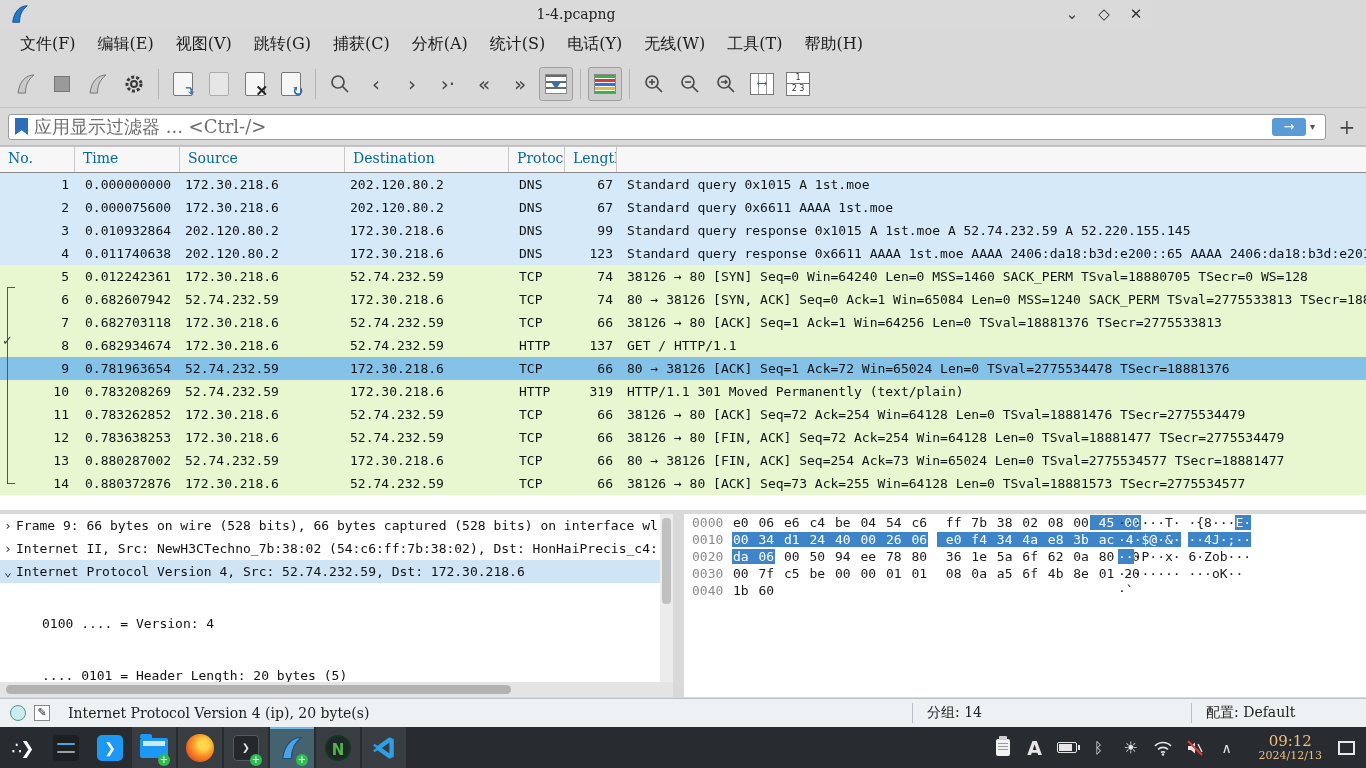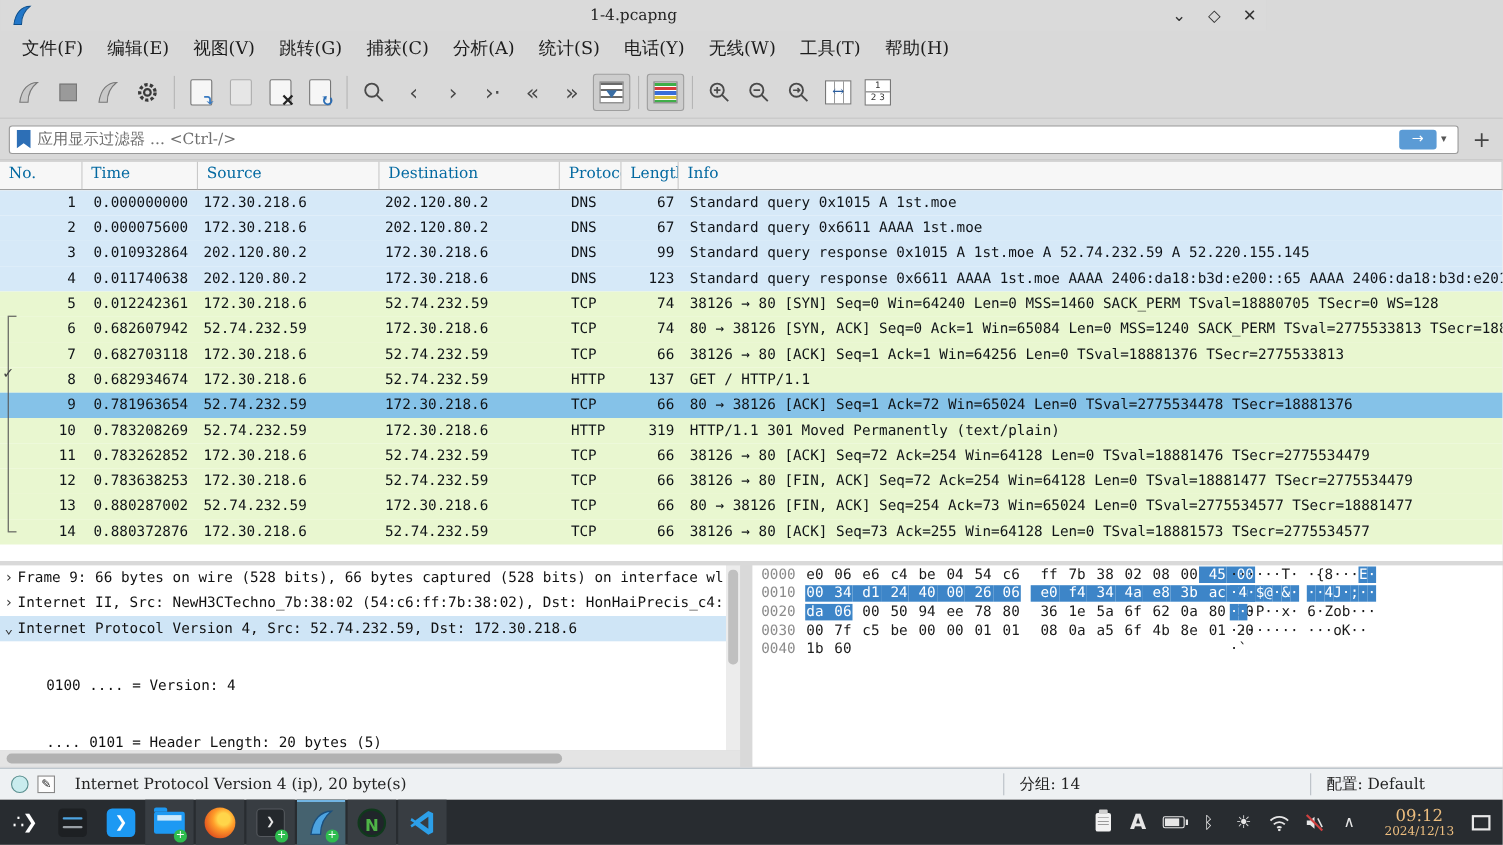--- a/index.html
+++ b/index.html
@@ -43,21 +43,21 @@
      font-size:13px; text-align:center; line-height:20px;
      background-image:linear-gradient(90deg,transparent 7px,#999 7px 8px,transparent 8px 15px,#999 15px 16px,transparent 16px); }
 
   
   #filterbar { position:absolute; left:0; top:108px; width:1366px; height:38px; background:#d9d9d9;
                display:flex; align-items:center; padding:0 8px; border-bottom:1px solid #bdbdbd; }
   #filter-box { flex:1; height:26px; background:#fff; border:1px solid #9a9a9a; border-radius:3px;
                 display:flex; align-items:center; padding:0 4px; }
   .bookmark-ic { width:13px; height:17px; background:#2d6fb6; margin:0 6px 0 2px;
                  clip-path:polygon(0 0,100% 0,100% 100%,50% 72%,0 100%); }
-  #filter-input { flex:1; border:none; outline:none; font-family:"DejaVu Serif",serif; font-size:14px; color:#1d4ed8; }
+  #filter-input { flex:1; border:none; outline:none; font-family:"DejaVu Serif",serif; font-size:18px; color:#1d4ed8; }
   #filter-input::placeholder { color:#6f6f6f; opacity:1; }
   .apply-btn { width:34px; height:18px; background:#5b9bd5; border-radius:3px; color:#fff; display:flex;
                align-items:center; justify-content:center; font-size:13px; font-family:"DejaVu Sans",sans-serif; }
   .apply-caret { font-size:10px; color:#555; margin:0 6px 0 4px; }
   #filter-add { font-size:20px; color:#444; margin-left:10px; width:22px; text-align:center; }
 
   
   #plist-header { position:absolute; left:0; top:146px; width:1366px; height:27px; background:#f7f7f7;
                   border-top:1px solid #c6c6c6; border-bottom:1px solid #8a8a8a; display:flex; font-size:14px; color:#0369a1; }
   .hcell { padding:3px 8px; border-right:1px solid #c9c9c9; white-space:nowrap; overflow:hidden; }
@@ -297,21 +297,20 @@
   <div id="filter-add">+</div>
 </div>
 
 <div id="plist-header">
     <div class="hcell" style="flex: 0 0 75px;">No.</div>
     <div class="hcell" style="flex: 0 0 105px;">Time</div>
     <div class="hcell" style="flex: 0 0 165px;">Source</div>
     <div class="hcell" style="flex: 0 0 164px;">Destination</div>
     <div class="hcell" style="flex: 0 0 56px;">Protocol</div>
     <div class="hcell" style="flex: 0 0 52px; text-align: right;">Lengtl</div>
-    <div class="hcell" style="flex: 1 1 0%;">Info</div>
   </div>
 <div id="plist">
     <div class="prow c-dns">
       <span class="pc pc-no">1</span>
       <span class="pc pc-time">0.000000000</span>
       <span class="pc pc-src">172.30.218.6</span>
       <span class="pc pc-dst">202.120.80.2</span>
       <span class="pc pc-pro">DNS</span>
       <span class="pc pc-len">67</span>
       <span class="pc pc-info">Standard query 0x1015 A 1st.moe</span>

